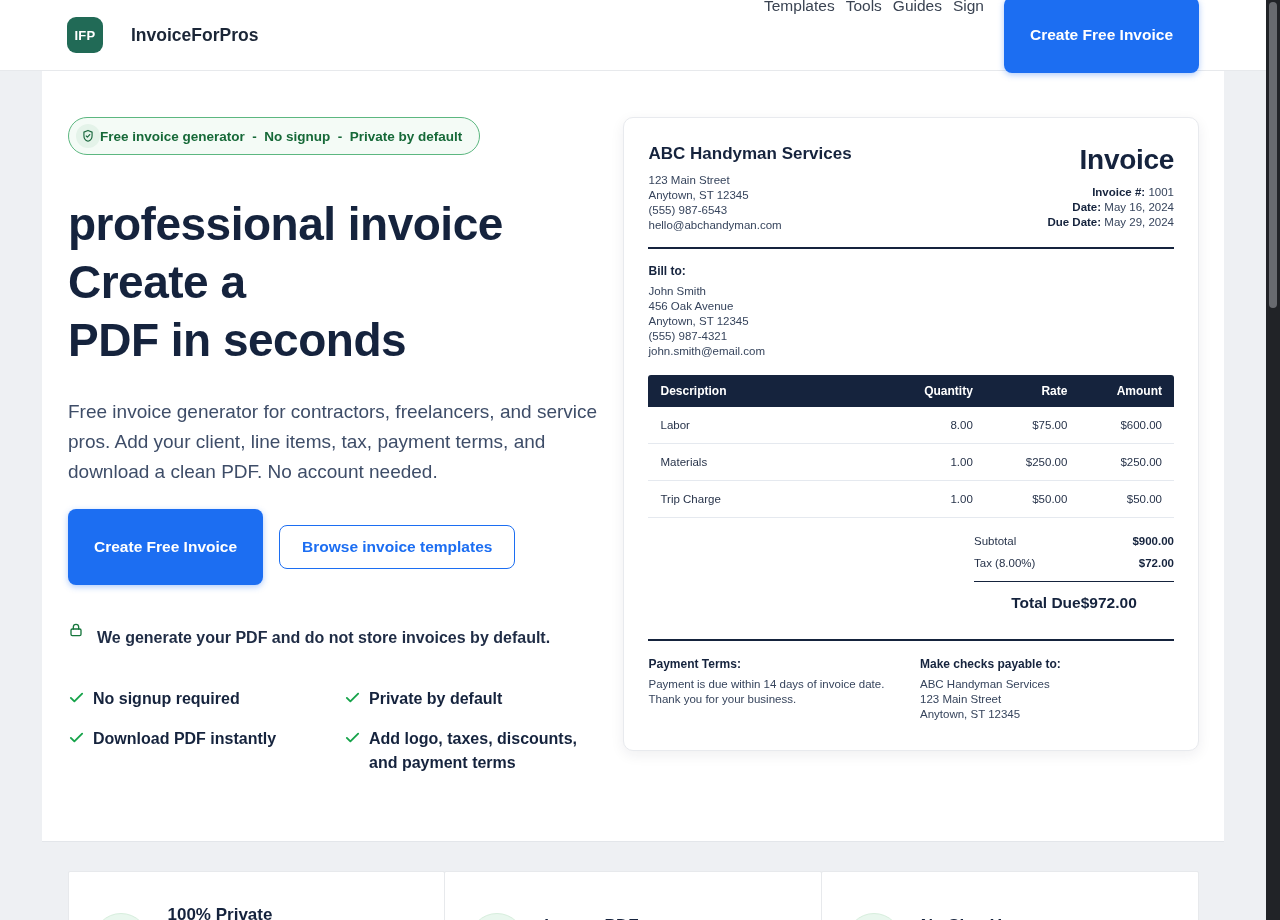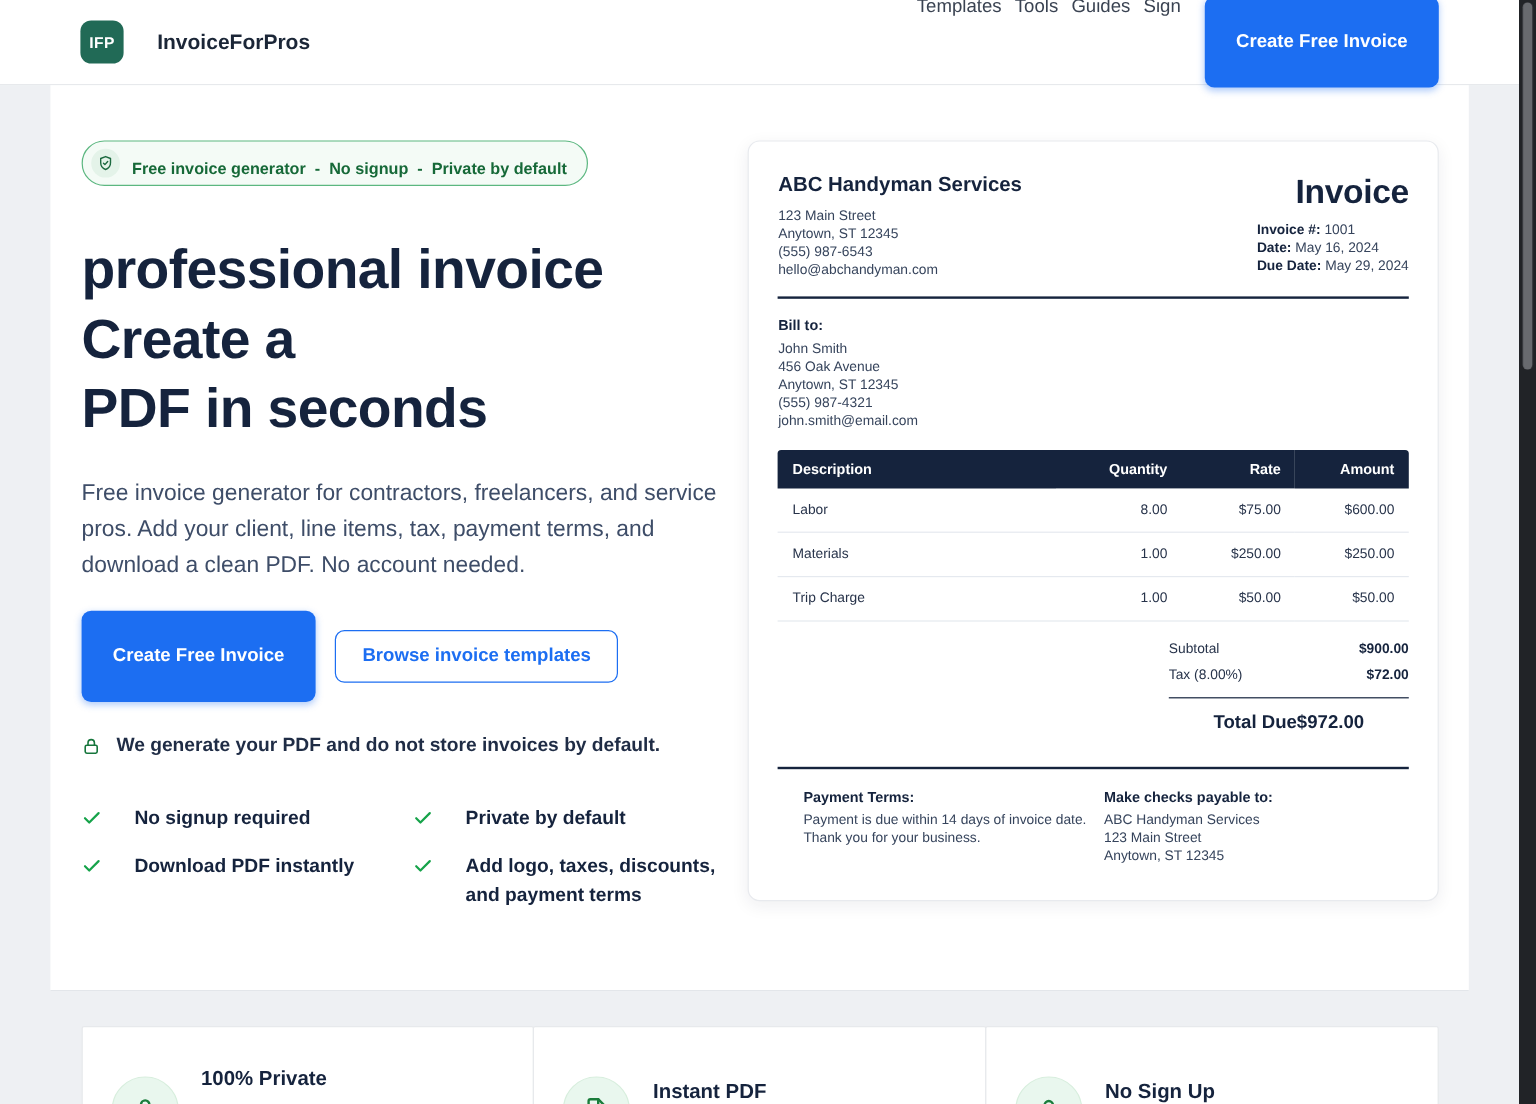--- a/index.html
+++ b/index.html
@@ -41,62 +41,62 @@
 
   
   .panel {
     width:1182px; margin:0 auto; background:#fff;
     border-bottom:1px solid #e3e6ea;
   }
   .hero { display:flex; padding:46px 25px 66px 26px; }
   .hero-left { width:556px; }
 
   .pill {
-    display:inline-flex; align-items:flex-end; gap:10px;
+    display:inline-flex; align-items:center; 
     background:#f4fbf6; border:1px solid #5cb780; border-radius:999px;
     padding:6px 17px 6px 7px;
   }
   .pill-icon-wrap {
     width:24px; height:24px; border-radius:50%; background:#e4f3e9;
     display:flex; align-items:center; justify-content:center; color:#1d6a40;
   }
   .pill-text { font-size:13.5px; font-weight:bold; color:#166938; white-space:pre; }
 
   h1.hero-title {
     margin-top:40px; font-size:46px; line-height:58px; color:#15233d;
     font-weight:bold; letter-spacing:-.5px;
   }
   .hero-desc {
     margin-top:28px; width:530px; font-size:19px; line-height:30px; color:#3e4d68;
   }
   .cta-row { margin-top:22px; display:flex; gap:16px; align-items:center; }
 
   .privacy-row { margin-top:28px; display:flex; align-items:center; gap:13px; }
   .privacy-row .lock { color:#16763c; flex:none; display:flex; }
-  .privacy-text { font-size:16px; font-weight:bold; color:#1f2c45; }
+  .privacy-text { font-size:16px; font-weight:bold; color:#1f2c45;margin-top:16px; }
 
   .checks {
     margin-top:40px; display:grid; grid-template-columns:276px 1fr; row-gap:16px;
   }
-  .check-item { display:flex; gap:27px; align-items:flex-start; }
+  .check-item { display:flex; gap:8px; align-items:flex-start; }
   .check-item .tick { color:#16a34a; flex:none; margin-top:2px; display:flex; }
   .check-label { font-size:16px; font-weight:bold; color:#15233d; line-height:24px; max-width:218px; }
 
   
   .invoice-card {
     margin-left:auto; width:576px; align-self:flex-start;
     background:#fff; border:1px solid #e8eaee; border-radius:10px;
     box-shadow:0 4px 14px rgba(22,35,61,.07);
     padding:26px 24px 28px;
   }
   .inv-head { display:flex; justify-content:space-between; }
   .inv-biz-name { font-size:17px; font-weight:bold; color:#15233d; margin-bottom:9px; }
   .inv-small { font-size:11.5px; line-height:15px; color:#36445c; }
   .inv-title { font-size:28px; font-weight:bold; color:#15233d; text-align:right; margin-bottom:9px; letter-spacing:-.3px; }
-  .inv-meta { }
+  .inv-meta { text-align:right; }
   .inv-meta-row { font-size:11.5px; line-height:15px; color:#36445c; }
   .inv-meta-row b { color:#15233d; }
   .inv-divider { border:none; border-top:2px solid #15233d; margin-top:14px; }
   .inv-billto { margin-top:15px; }
   .inv-section-label { font-size:12px; font-weight:bold; color:#15233d; margin-bottom:6px; }
 
   table.inv-table { width:100%; border-collapse:collapse; margin-top:16px; }
   .inv-table th {
     background:#15233d; color:#fff; font-size:12px; font-weight:bold;
     padding:9px 12px; text-align:right;
@@ -112,21 +112,21 @@
   .inv-table col.c-rate { width:18%; } .inv-table col.c-amt { width:18%; }
 
   .totals { margin:12px 0 0 auto; width:200px; }
   .totals-row { display:flex; justify-content:space-between; padding:5px 0; font-size:11.5px; color:#27334a; }
   .totals-row .tval { font-weight:bold; color:#15233d; }
   .totals-sep { border:none; border-top:1.5px solid #15233d; margin:7px 0 0; }
   .total-due-row { display:flex; justify-content:center; padding-top:12px; font-size:15.5px; font-weight:bold; color:#15233d; }
 
   .inv-foot-divider { border:none; border-top:2px solid #15233d; margin-top:27px; }
   .inv-footer { display:flex; margin-top:16px; }
-  .inv-footer .fcol-left { flex:1;margin-left:21px; }
+  .inv-footer .fcol-left { flex:1; }
   .inv-footer .fcol-right { width:254px; }
 
   
   .features { width:1131px; margin:29px auto 0; display:flex; }
   .feature-card {
     flex:1; background:#fff; border:1px solid #e7e9ec; border-radius:2px;
     padding:28px 24px; display:flex; align-items:center; gap:19px; min-height:140px;
   }
   .feature-card + .feature-card { margin-left:-1px; }
   .f-icon-circle {

